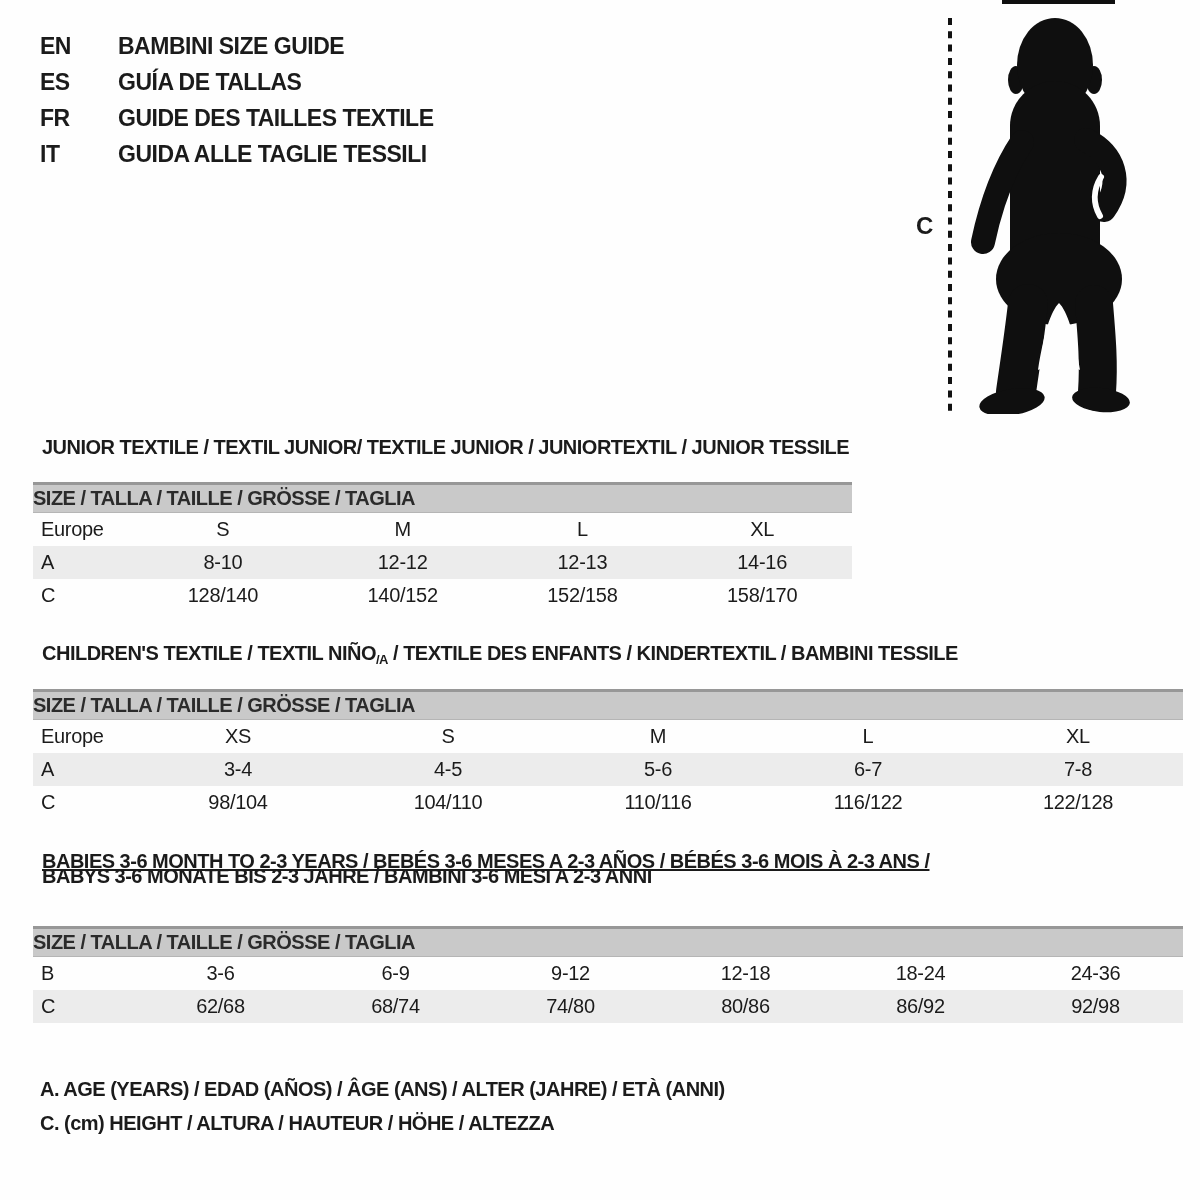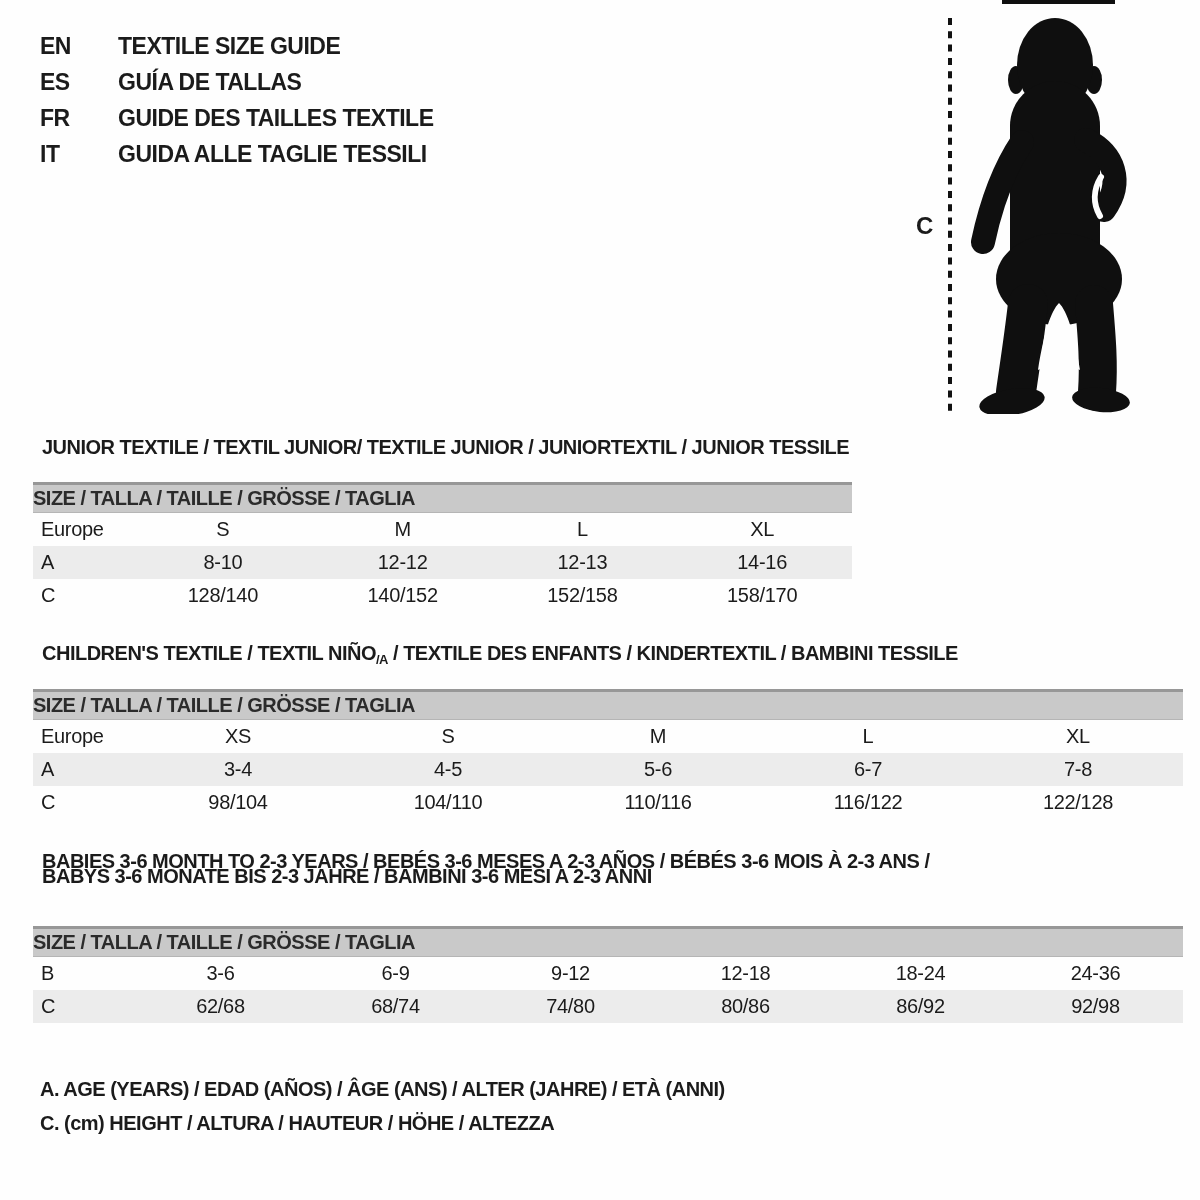--- a/index.html
+++ b/index.html
@@ -39,21 +39,21 @@
   table.size-table col.label-col{width:100px;}
   tr.shade{background:#ececec;}
 
   
   .note-line{height:34px;line-height:34px;font-size:20px;font-weight:bold;white-space:nowrap;}
 </style>
 </head>
 <body>
 
 <div class="abs lang-list cond">
-  <div class="lang-row"><span class="lang-code">EN</span><span>TEXTILE SIZE GUIDE</span></div>
+  <div class="lang-row"><span class="lang-code">EN</span><span>BAMBINI SIZE GUIDE</span></div>
   <div class="lang-row"><span class="lang-code">ES</span><span>GUÍA DE TALLAS</span></div>
   <div class="lang-row"><span class="lang-code">FR</span><span>GUIDE DES TAILLES TEXTILE</span></div>
   <div class="lang-row"><span class="lang-code">IT</span><span>GUIDA ALLE TAGLIE TESSILI</span></div>
 </div>
 
 <div class="abs top-strip"></div>
 <div class="abs height-label">C</div>
 <svg class="abs figure-svg" viewBox="0 0 210 400" aria-hidden="true">
   <line x1="12" y1="4" x2="12" y2="398" stroke="#111" stroke-width="4" stroke-dasharray="7 6.3"></line>
   <g fill="#0f0f0f">
@@ -131,21 +131,21 @@
         <td class="row-label">C</td>
         <td>98/104</td>
         <td>104/110</td>
         <td>110/116</td>
         <td>116/122</td>
         <td>122/128</td>
       </tr>
     </tbody>
 </table>
 
-<div class="abs sec-title cond" style="left:42px;top:850px;">BABIES 3-6 MONTH TO 2-3 YEARS / BEBÉS 3-6 MESES A 2-3 AÑOS / BÉBÉS 3-6 MOIS À 2-3 ANS /</div>
+<div class="abs sec-title cond" style="left:42px;top:850px;text-decoration:underline;">BABIES 3-6 MONTH TO 2-3 YEARS / BEBÉS 3-6 MESES A 2-3 AÑOS / BÉBÉS 3-6 MOIS À 2-3 ANS /</div>
 <div class="abs sec-title cond" style="left:42px;top:865px;">BABYS 3-6 MONATE BIS 2-3 JAHRE / BAMBINI 3-6 MESI A 2-3 ANNI</div>
 <div class="abs size-bar cond" style="left:33px;top:926px;width:1150px;">SIZE / TALLA / TAILLE / GRÖSSE / TAGLIA</div>
 <table class="abs size-table" style="left:33px;top:957px;width:1150px;">
   <colgroup>
       <col class="label-col">
     </colgroup>
   <tbody>
       <tr>
         <td class="row-label">B</td>
         <td>3-6</td>

